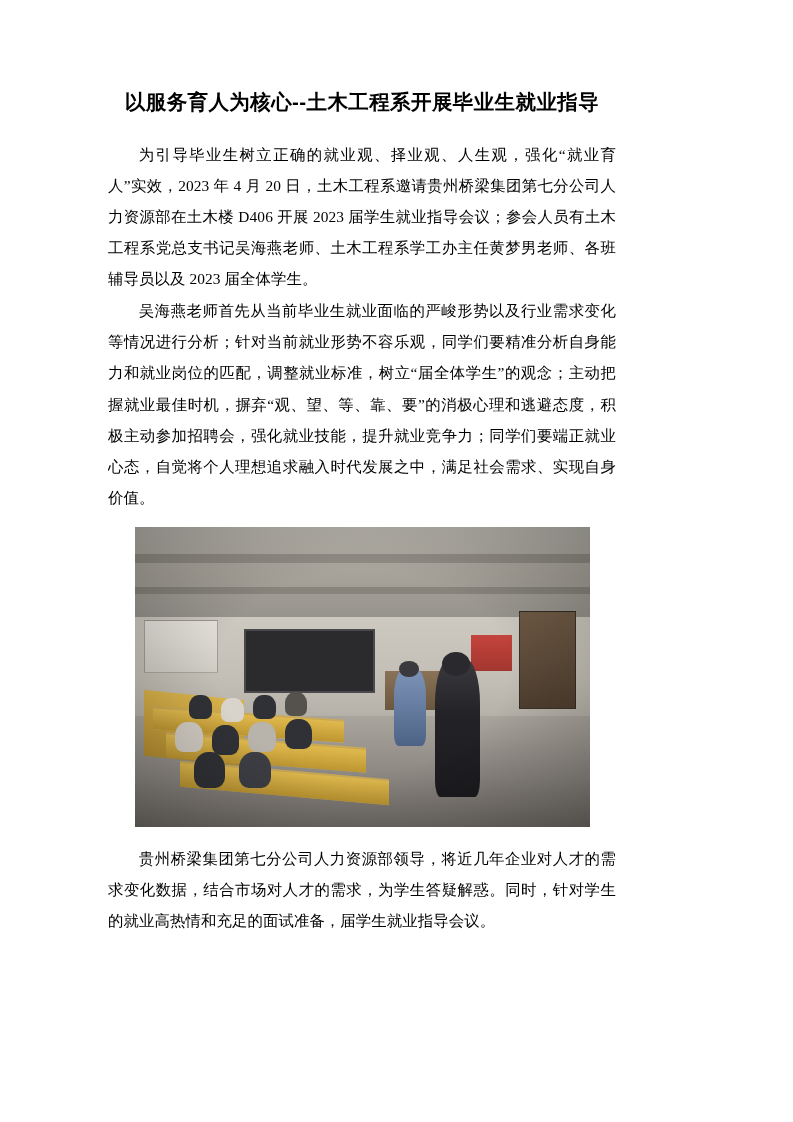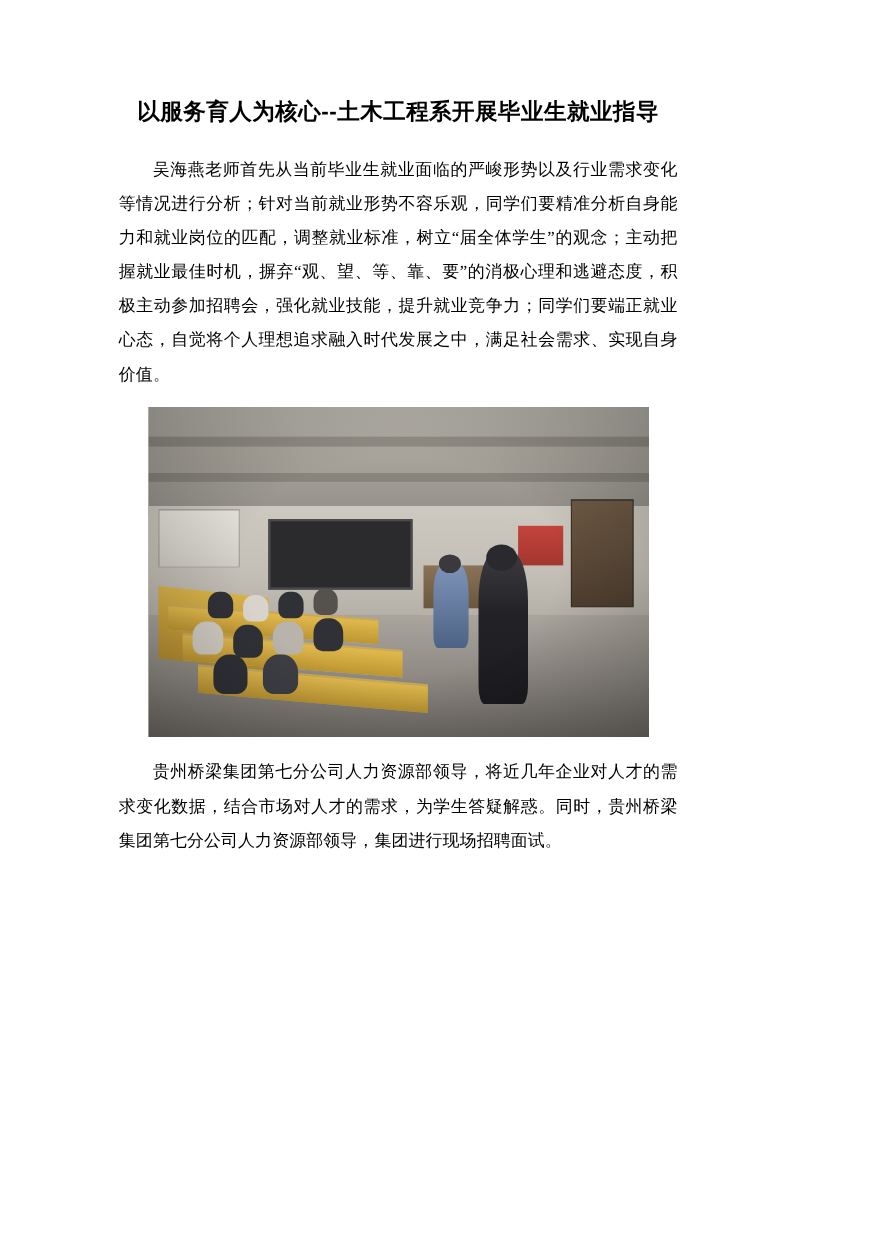--- a/index.html
+++ b/index.html
@@ -140,20 +140,21 @@
     background: radial-gradient(ellipse at 50% 48%, rgba(0,0,0,0) 45%, rgba(0,0,0,0.28) 100%);
   }
 </style>
 </head>
 <body>
 
 <div class="page">
 
   <h1 class="doc-title">以服务育人为核心--土木工程系开展毕业生就业指导</h1>
 
+  <p class="body-para">为引导毕业生树立正确的就业观、择业观、人生观，强化“就业育人”实效，2023 年 4 月 20 日，土木工程系邀请贵州桥梁集团第七分公司人力资源部在土木楼 D406 开展 2023 届学生就业指导会议；参会人员有土木工程系党总支书记吴海燕老师、土木工程系学工办主任黄梦男老师、各班辅导员以及 2023 届全体学生。</p>
 
   <p class="body-para">吴海燕老师首先从当前毕业生就业面临的严峻形势以及行业需求变化等情况进行分析；针对当前就业形势不容乐观，同学们要精准分析自身能力和就业岗位的匹配，调整就业标准，树立“届全体学生”的观念；主动把握就业最佳时机，摒弃“观、望、等、靠、要”的消极心理和逃避态度，积极主动参加招聘会，强化就业技能，提升就业竞争力；同学们要端正就业心态，自觉将个人理想追求融入时代发展之中，满足社会需求、实现自身价值。</p>
 
   <div class="figure">
     <div class="photo">
       <div class="ph-ceiling"></div>
       <div class="ph-ceilingband"></div>
       <div class="ph-ceilingband2"></div>
       <div class="ph-backwall"></div>
       <div class="ph-floor"></div>
@@ -177,15 +178,15 @@
       <div class="ph-stu" style="left:13%;top:75%;width:7%;height:12%;"></div>
       <div class="ph-stu" style="left:23%;top:75%;width:7%;height:12%;background:#3d3f45;"></div>
       <div class="ph-person-blue"></div>
       <div class="ph-person-blue-head"></div>
       <div class="ph-person-front"></div>
       <div class="ph-person-head"></div>
       <div class="ph-vignette"></div>
     </div>
   </div>
 
-  <p class="body-para">贵州桥梁集团第七分公司人力资源部领导，将近几年企业对人才的需求变化数据，结合市场对人才的需求，为学生答疑解惑。同时，贵州桥梁集团第七分公司人力资源部领导，集团进行现场招聘面试。</p>
+  <p class="body-para">贵州桥梁集团第七分公司人力资源部领导，将近几年企业对人才的需求变化数据，结合市场对人才的需求，为学生答疑解惑。同时，针对学生的就业高热情和充足的面试准备，届学生就业指导会议。</p>
 
 </div>
 
 </body></html>

